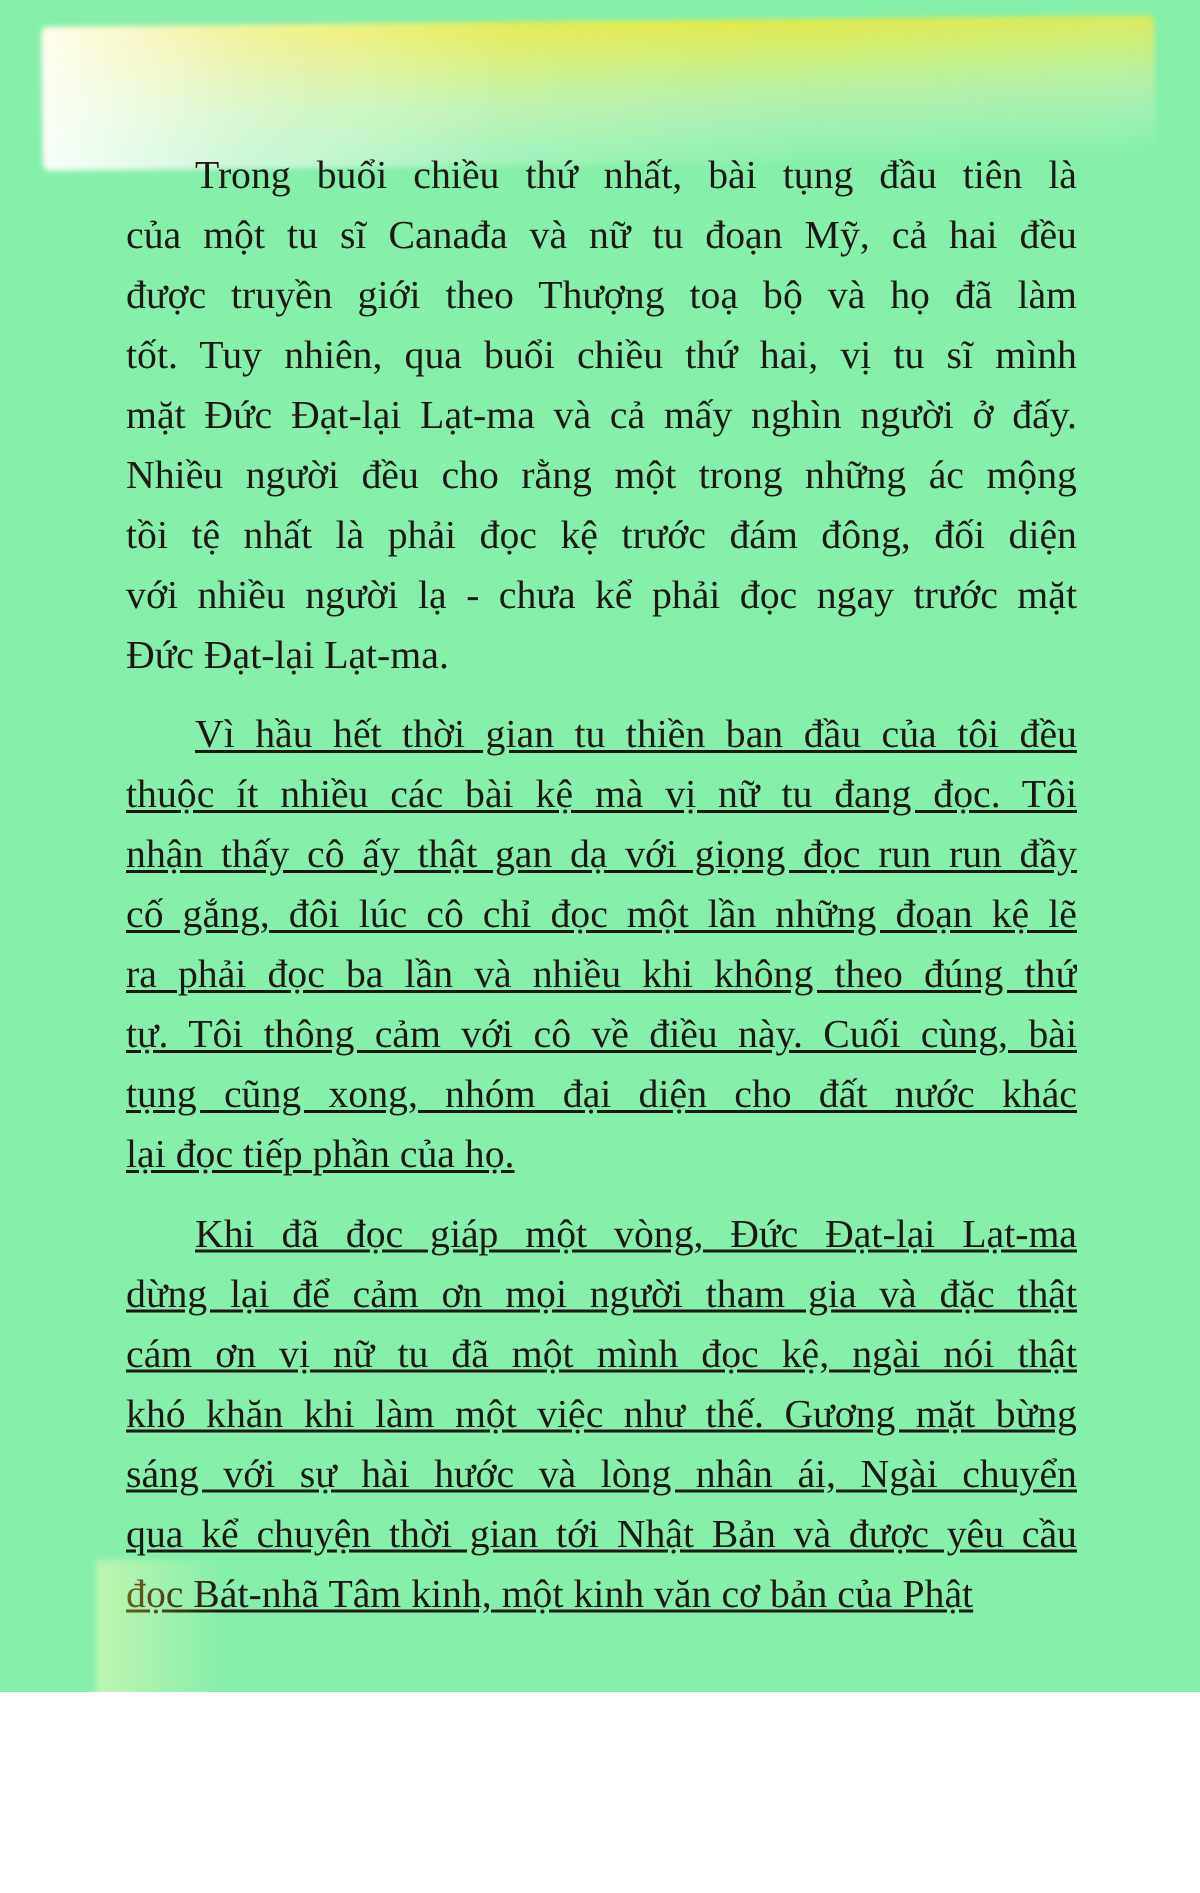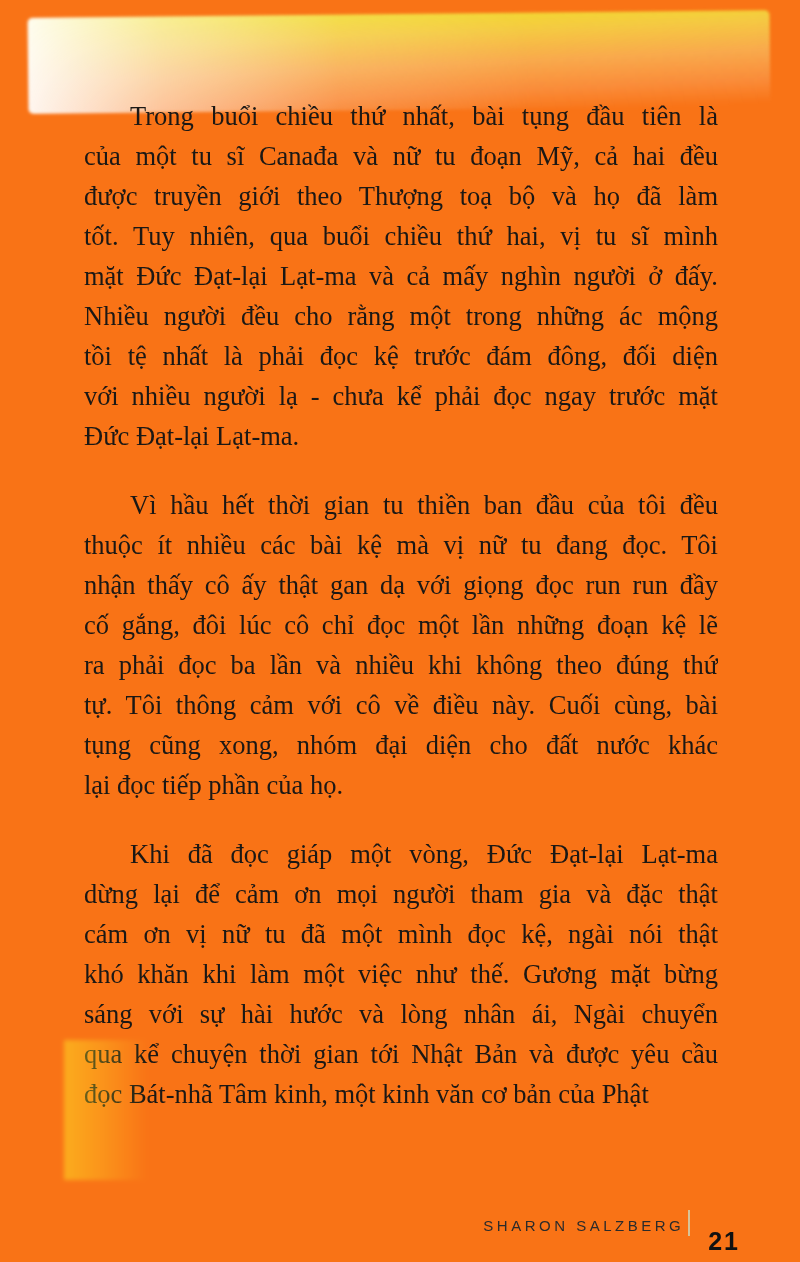--- a/index.html
+++ b/index.html
@@ -1,20 +1,20 @@
 <!DOCTYPE html>
 <html><head>
 <meta charset="utf-8">
 <style>
   html, body { margin: 0; padding: 0; background: #ffffff; }
   .page {
     position: relative;
     width: 800px;
-    height: 1262px;
-    background: #f97316;
+    height: 1128px;
+    background: #86efac;
     overflow: hidden;
     font-family: "Liberation Serif", "DejaVu Serif", serif;
   }
 
   
   .highlight-band {
     position: absolute;
     left: 28px;
     top: 14px;
     width: 742px;
@@ -38,21 +38,21 @@
 
   
   .text-block {
     position: absolute;
     left: 84px;
     right: 82px;
     top: 96px;
     color: #1b1815;
     font-size: 26.5px;
   }
-  .paragraph + .paragraph { margin-top: 29px; }
+  .paragraph + .paragraph { margin-top: 13px; text-decoration: underline; }
   .line {
     height: 40px;
     line-height: 40px;
     white-space: nowrap;
     text-align: justify;
     text-align-last: justify;
     overflow: hidden;
   }
   .line.first { padding-left: 46px; }
   .line.last  { text-align-last: left; }

